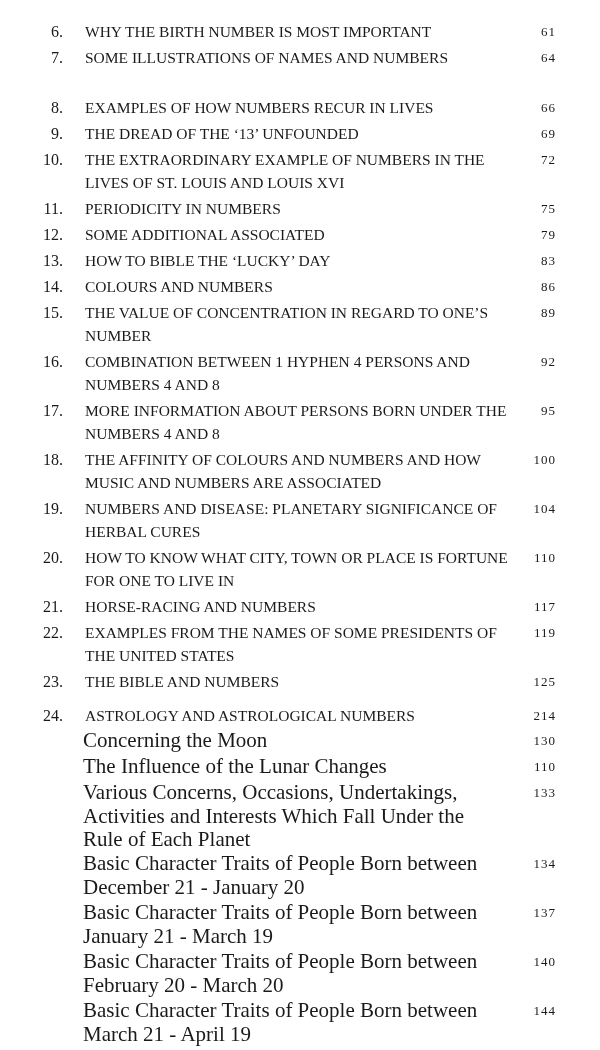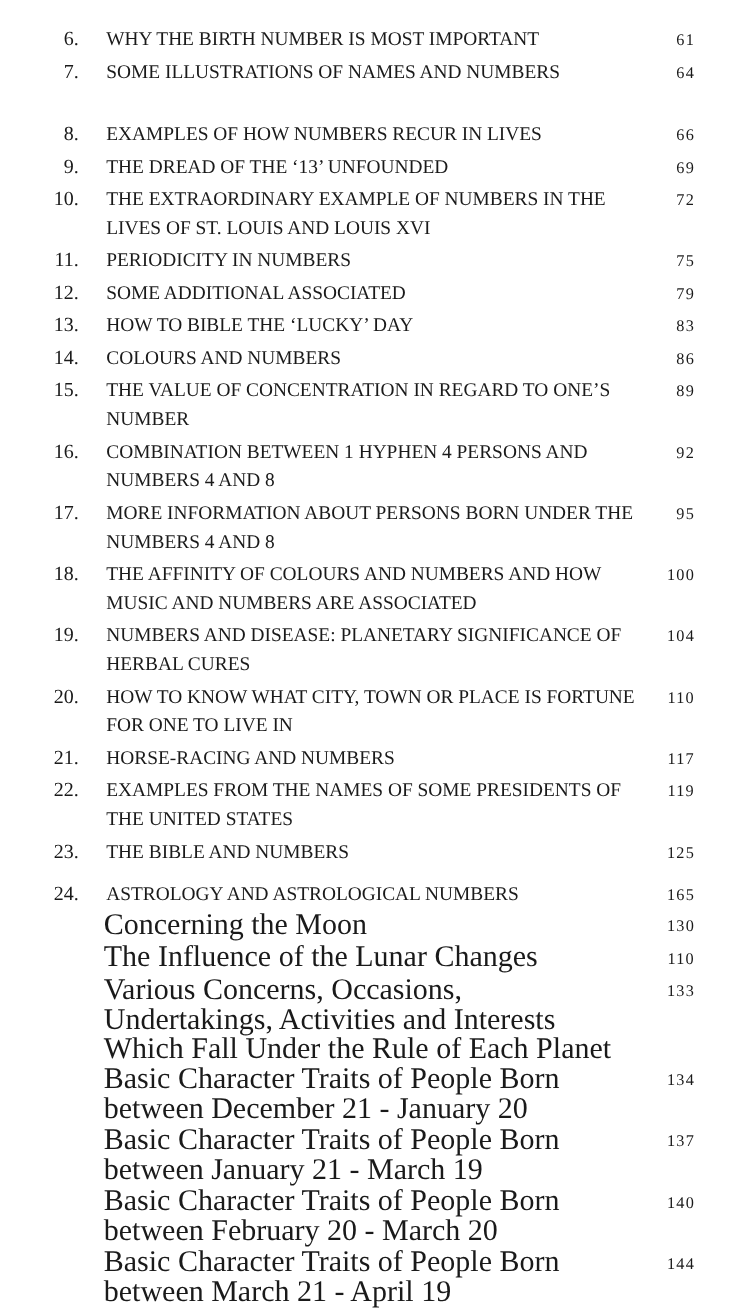--- a/index.html
+++ b/index.html
@@ -42,21 +42,21 @@
       line-height: 23px;
       text-transform: none;
       letter-spacing: 0px;
       margin-left: 20px;
     }
     .title.caps {
       font-size: 15.5px;
     }
     .title.sub {
       left: 63px;
-      font-size: 24px;
+      font-size: 21px;
       line-height: 23.5px;
       width: 420px;
     }
     .page {
       position: absolute;
       right: 44px;
       text-align: right;
       font-size: 13px;
       line-height: 23px;
       font-variant-numeric: oldstyle-nums;
@@ -153,21 +153,21 @@
       <span class="page">119</span>
     </div>
     <div class="entry" style="top: 670px;">
       <span class="num">23.</span>
       <span class="title caps">THE BIBLE AND NUMBERS</span>
       <span class="page">125</span>
     </div>
     <div class="entry" style="top: 704px;">
       <span class="num">24.</span>
       <span class="title caps">ASTROLOGY AND ASTROLOGICAL NUMBERS</span>
-      <span class="page">165</span>
+      <span class="page">214</span>
     </div>
     <div class="entry" style="top: 729px;">
       <span class="title sub">Concerning the Moon</span>
       <span class="page">130</span>
     </div>
     <div class="entry" style="top: 755px;">
       <span class="title sub">The Influence of the Lunar Changes</span>
       <span class="page">110</span>
     </div>
     <div class="entry" style="top: 781px;">

